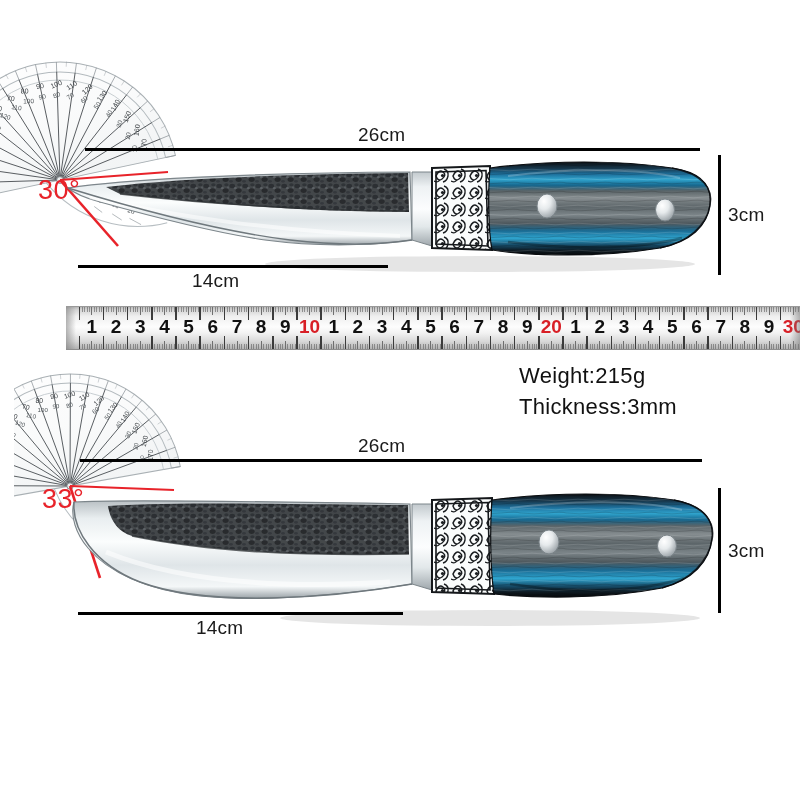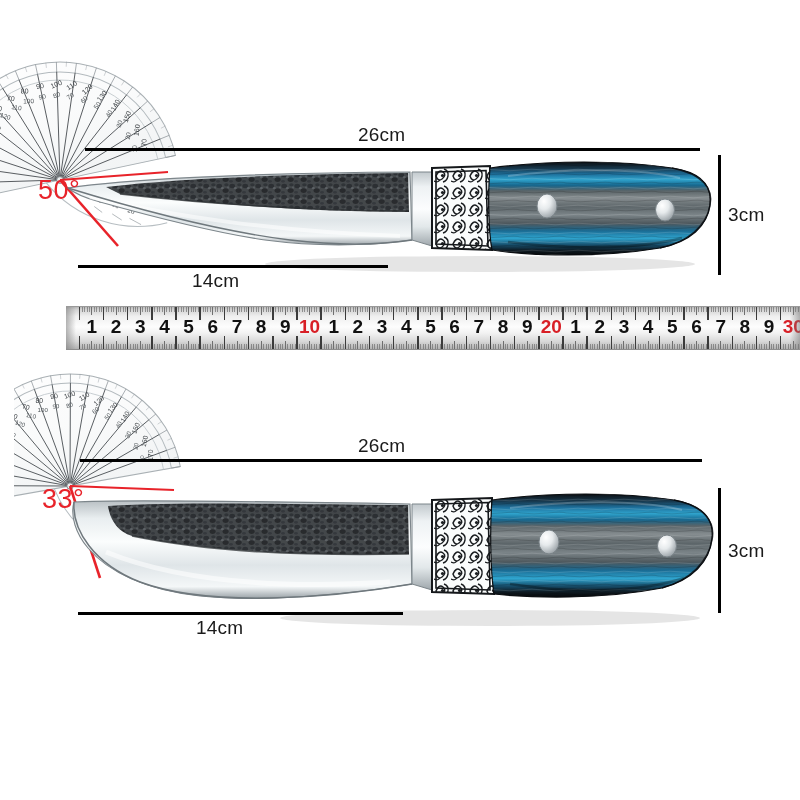--- a/index.html
+++ b/index.html
@@ -380,21 +380,21 @@
         <path d="M 448 26 C 510 18, 580 18, 620 28" fill="none" stroke="#ffffff" stroke-opacity=".22" stroke-width="2"></path>
         <path d="M 448 92 C 510 100, 580 99, 622 88" fill="none" stroke="#000000" stroke-opacity=".30" stroke-width="2.5"></path>
 
         <path d="M 612 18 C 642 24, 654 38, 650 56 C 646 76, 628 92, 600 98" fill="none" stroke="#0a0d10" stroke-width="1.4" opacity=".8"></path>
 
         <ellipse cx="487" cy="56" rx="10" ry="12" fill="url(#rivet)" stroke="#7b8489" stroke-width="1"></ellipse>
         <ellipse cx="605" cy="60" rx="9.5" ry="11" fill="url(#rivet)" stroke="#7b8489" stroke-width="1"></ellipse>
       </svg>
     </div>
 
-    <div class="angle" style="left:38px;top:175px;">50°</div>
+    <div class="angle" style="left:38px;top:175px;">30°</div>
 
     <div class="hline" style="left:85px;top:148px;width:615px;"></div>
     <div class="dimlabel" style="left:358px;top:124px;">26cm</div>
 
     <div class="hline" style="left:78px;top:265px;width:310px;"></div>
     <div class="dimlabel" style="left:192px;top:270px;">14cm</div>
 
     <div class="vline" style="left:718px;top:155px;height:120px;"></div>
     <div class="dimlabel v" style="left:728px;top:204px;">3cm</div>
 
@@ -1024,20 +1024,22 @@
           <div class="tick minor" style="left: 729.163px; top: 0px; height: 5.46px; opacity: 0.7;"></div>
           <div class="tick minor" style="left: 729.163px; top: 36.54px; height: 5.46px; opacity: 0.7;"></div>
           <div class="tick minor" style="left: 731.582px; top: 0px; height: 5.46px; opacity: 0.7;"></div>
           <div class="tick minor" style="left: 731.582px; top: 36.54px; height: 5.46px; opacity: 0.7;"></div>
           <div class="num red" style="left: 727.228px; top: 9px;">30</div>
         </div>
       <div class="edgeShadowL"></div>
       <div class="edgeShadowR"></div>
     </div>
 
+    <div class="spec" style="left:519px;top:363px;">Weight:215g</div>
+    <div class="spec" style="left:519px;top:394px;">Thickness:3mm</div>
   </div>
 
   <div class="panel" style="top:340px;height:460px;">
 
     <div class="protractor" style="left:14px;top:20px;width:200px;height:220px;">
       <svg width="200" height="220" viewBox="0 0 200 220">
         <g transform="translate(56,126)">
           <g transform="rotate(-10)">
             <path d="M -112 0 A 112 112 0 0 1 112 0 Z" fill="url(#acrylic)" stroke="#a9b0b4" stroke-width="1"></path>
             <path d="M -103 0 A 103 103 0 0 1 103 0" fill="none" stroke="#b3babe" stroke-width="1"></path>

